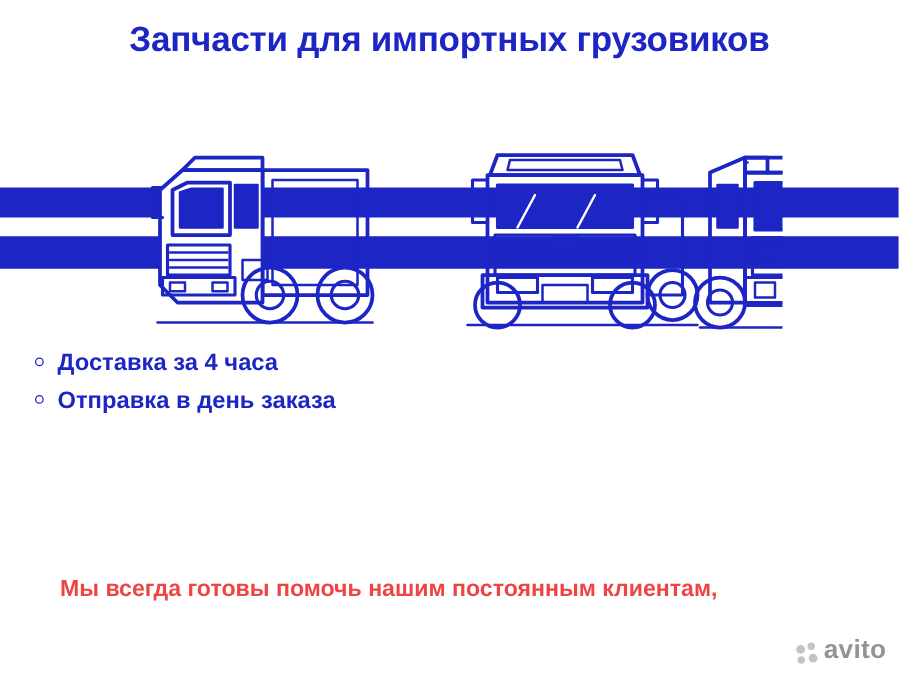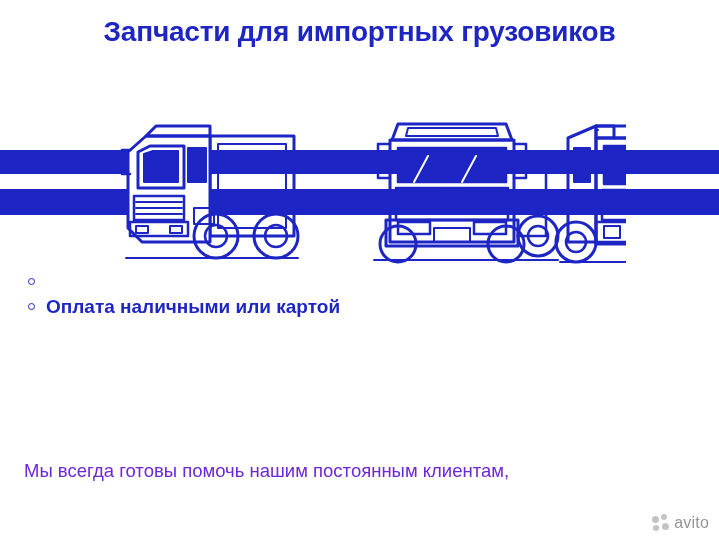--- a/index.html
+++ b/index.html
@@ -86,40 +86,40 @@
     font-size: 19px;
     line-height: 1.1;
     letter-spacing: 0px;
     white-space: nowrap;
   }
 
   
   .footer {
     position: absolute;
     top: 459px;
-    left: 24px;
+    left: 48px;
     width: 650px;
-    color: #6d28d9;
-    font-weight: normal;
+    color: #ef4444;
+    font-weight: bold;
     font-size: 18.5px;
     line-height: 1.32;
   }
   .footer .f1, .footer .f2 { display: block; }
 
   
   .watermark {
     position: absolute;
     right: 10px;
     bottom: 8px;
     display: flex;
-    align-items: center;
+    align-items: flex-end;
     opacity: 0.5;
     color: #2a2a2a;
-    font-size: 16px;
-    font-weight: normal;
+    font-size: 21px;
+    font-weight: bold;
     letter-spacing: 0.2px;
   }
   .wm-dots {
     position: relative;
     width: 20px;
     height: 18px;
     margin-right: 2px;
   }
   .wm-dots i {
     position: absolute;
@@ -242,24 +242,25 @@
         <circle cx="478" cy="146" r="10" stroke-width="2.5"></circle>
         <circle cx="556" cy="150" r="16" stroke-width="3"></circle>
         <path d="M462 166 L580 166" stroke-width="2"></path>
       </g>
     </svg>
   </div>
 
   <div class="bullets">
     <div class="bullet-row">
       <span class="bullet-dot"></span>
+      <span class="bullet-text">Доставка за 4 часа</span>
     </div>
     <div class="bullet-row">
       <span class="bullet-dot"></span>
-      <span class="bullet-text">Оплата наличными или картой</span>
+      <span class="bullet-text">Отправка в день заказа</span>
     </div>
   </div>
 
   <div class="footer">
     <span class="f1">Мы всегда готовы помочь нашим постоянным клиентам,</span>
   </div>
 
   <div class="watermark">
     <span class="wm-dots">
       <i class="d1"></i>

